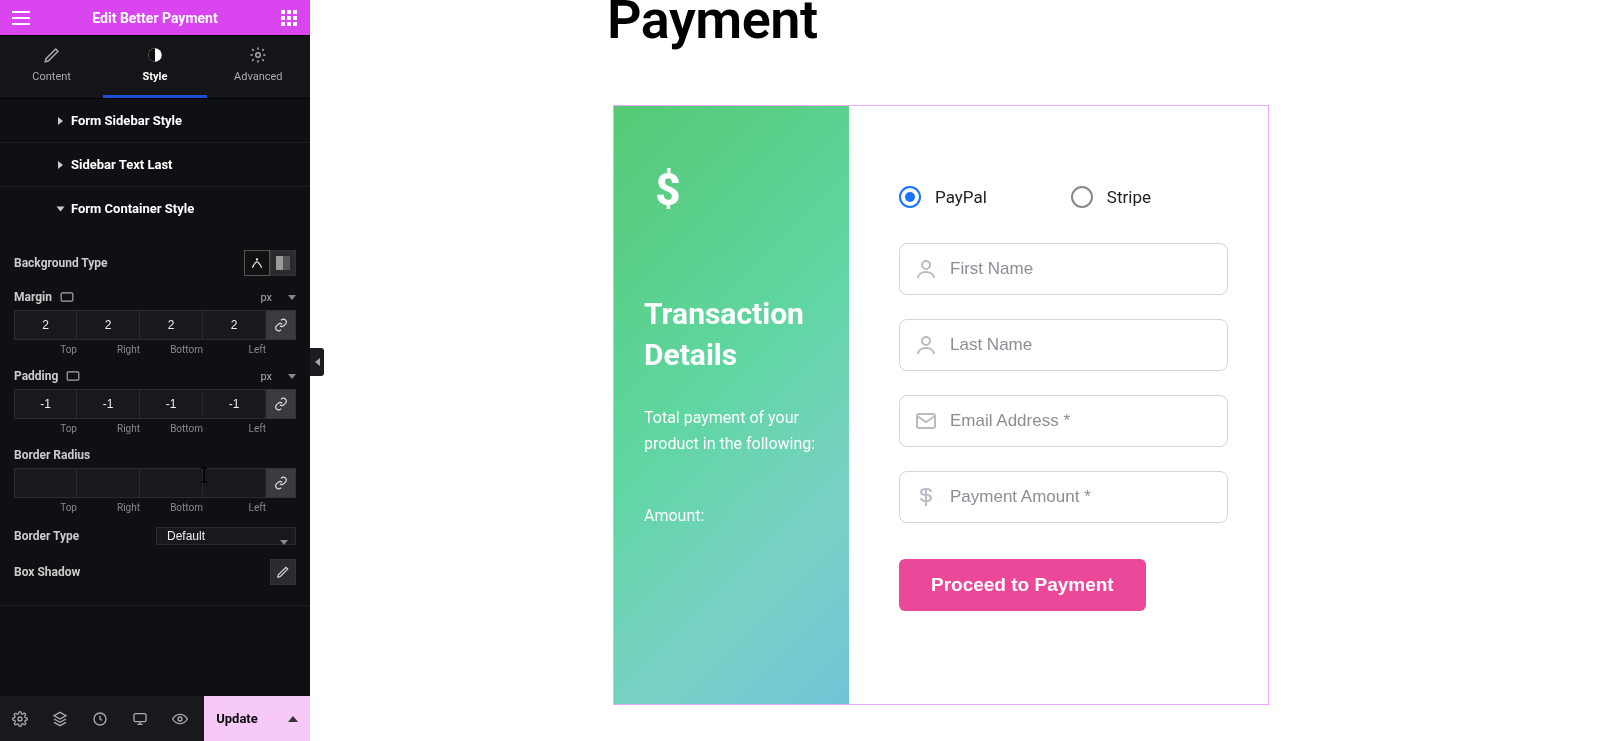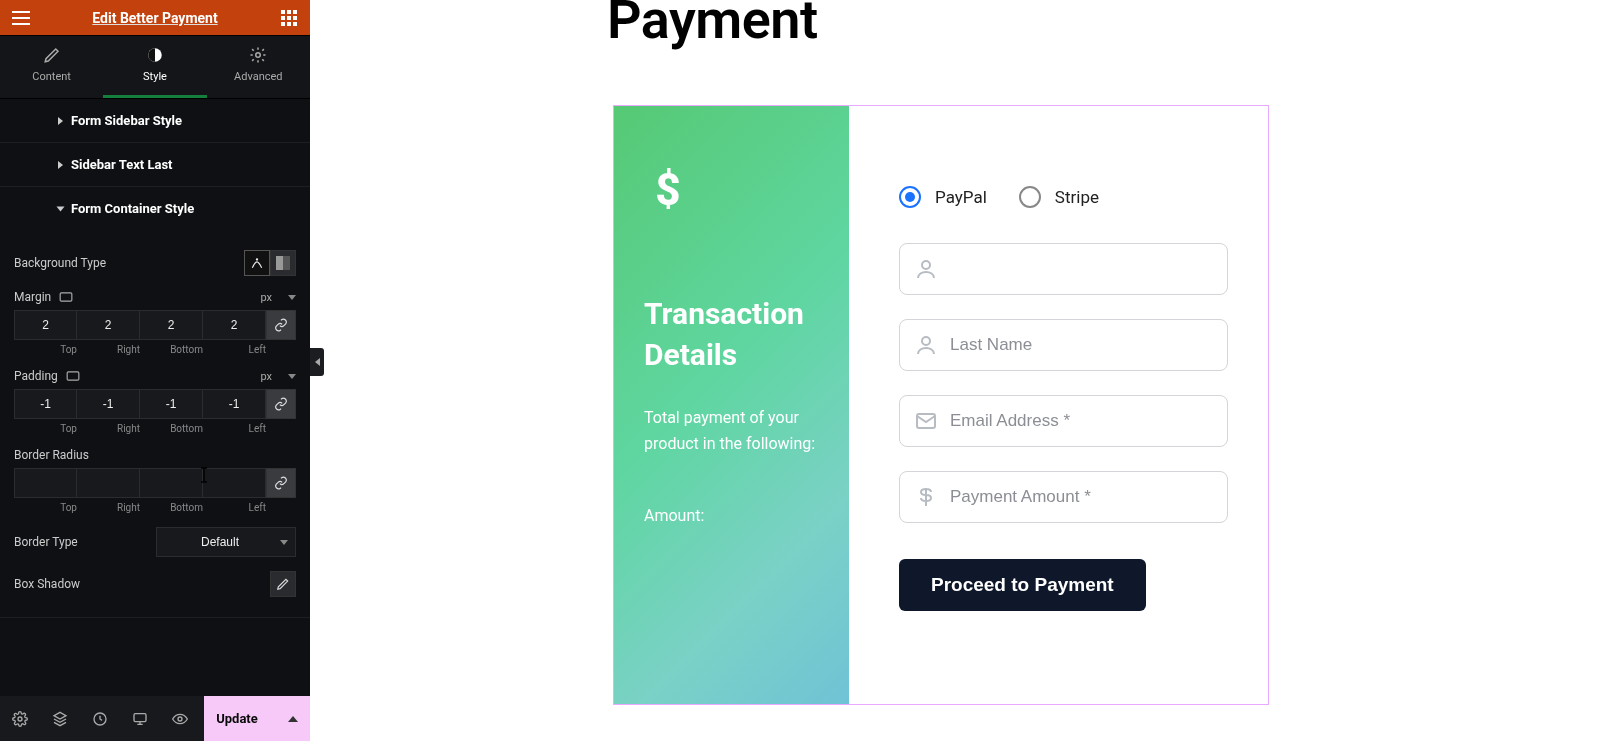--- a/index.html
+++ b/index.html
@@ -1,55 +1,55 @@
 <!DOCTYPE html>
 <html><head>
 <meta charset="utf-8">
 <style>
   * { box-sizing: border-box; margin: 0; padding: 0; }
   body { font-family: -apple-system, BlinkMacSystemFont, "Segoe UI", Roboto, Arial, sans-serif; background:#fff; color:#111; overflow:hidden; }
   .app { display:flex; width:1600px; height:741px; position:relative; }
 
   
   .panel { width:310px; background:#0f1013; color:#ddd; display:flex; flex-direction:column; }
-  .panel-header { height:36px; display:flex; align-items:center; justify-content:space-between; padding:0 10px; background:#c2410c; border-bottom:1px solid #000;text-decoration:underline; }
+  .panel-header { height:36px; display:flex; align-items:center; justify-content:space-between; padding:0 10px; background:#d946ef; border-bottom:1px solid #000; }
   .panel-header .title { font-size:14px; font-weight:700; color:#fff; flex:1; text-align:center; }
   .hdr-icon { width:22px; height:22px; display:flex; align-items:center; justify-content:center; cursor:pointer; }
   .tabs { display:flex; background:#141518; border-bottom:1px solid #000; }
   .tab { flex:1; text-align:center; padding:10px 0 12px; cursor:pointer; font-size:11px; color:#aaa; }
   .tab .tab-icon { display:block; margin:0 auto 6px; width:18px; height:18px; }
-  .tab.active { color:#fff; border-bottom:3px solid #15803d; }
+  .tab.active { color:#fff; border-bottom:3px solid #1d4ed8;font-weight:bold; }
 
   .sections { flex:1; overflow:auto; }
   .section { border-bottom:1px solid #1e1f22; }
   .section-header { display:flex; align-items:center; padding:14px 14px; font-size:13px; font-weight:700; color:#fff; cursor:pointer; gap:8px;margin-left:44px; }
   .caret { width:0; height:0; border-left:5px solid #ccc; border-top:4px solid transparent; border-bottom:4px solid transparent; }
   .caret.open { transform:rotate(90deg); }
   .section-body { padding:6px 14px 14px; font-size:12px; color:#bbb; }
 
   .row { display:flex; align-items:center; justify-content:space-between; margin:14px 0 6px; }
-  .row-label { font-size:12px; color:#ccc; display:flex; align-items:center; gap:8px; }
+  .row-label { font-size:12px; color:#ccc; display:flex; align-items:center; gap:8px;font-weight:bold; }
   .unit-sel { display:flex; align-items:center; gap:16px; font-size:11px; color:#aaa; cursor:pointer; }
 
   .bg-type-btns { display:flex; gap:0; }
   .sq-btn { width:26px; height:26px; background:#2a2b2f; border:1px solid #333; display:flex; align-items:center; justify-content:center; cursor:pointer; }
   .sq-btn.active { background:#111; border-color:#555; }
   .sq-btn svg{pointer-events:none;}
 
   .dim-group { display:flex; gap:0; margin-top:6px; }
   .dim-cell { flex:1; }
   .dim-input { width:100%; height:30px; background:#18191c; border:1px solid #2b2c30; color:#eee; text-align:center; font-size:12px; outline:none; }
   .dim-cell + .dim-cell .dim-input { border-left:none; }
   .dim-link { width:30px; height:30px; background:#2a2b2f; border:1px solid #333; display:flex; align-items:center; justify-content:center; cursor:pointer; }
   .dim-link.active{ background:#3a3b3f;}
   .dim-labels { display:flex; font-size:10px; color:#888; margin-top:4px; }
   .dim-labels span { flex:1; text-align:right; }
 
   .select-wrap { position:relative; width:140px; }
-  .select { width:100%; height:30px; background:#18191c; border:1px solid #2b2c30; color:#eee; font-size:12px; padding:0 22px 0 10px; appearance:none; outline:none; cursor:pointer;text-align:center; }
+  .select { width:100%; height:18px; background:#18191c; border:1px solid #2b2c30; color:#eee; font-size:12px; padding:0 22px 0 10px; appearance:none; outline:none; cursor:pointer; }
   .sel-caret{ position:absolute; right:8px; top:13px; width:0;height:0;border-left:4px solid transparent;border-right:4px solid transparent;border-top:5px solid #888;}
 
   .panel-footer { height:45px; background:#18191c; display:flex; align-items:center; }
   .pf-icon { width:40px; height:45px; display:flex; align-items:center; justify-content:center; color:#aaa; cursor:pointer; }
   .pf-update { flex:1; background:#f6c9f8; color:#0a0a0a; height:45px; display:flex; align-items:center; justify-content:center; font-size:13px; font-weight:700; cursor:pointer; gap:30px; margin-left:4px; }
   .pf-update .up-caret{width:0;height:0;border-left:5px solid transparent;border-right:5px solid transparent;border-bottom:6px solid #333;}
 
   
   .collapse-handle { position:absolute; left:310px; top:348px; width:14px; height:28px; background:#1c1d20; border-radius:0 3px 3px 0; display:flex; align-items:center; justify-content:center; cursor:pointer; z-index:5; }
   .collapse-handle::before{content:""; width:0;height:0;border-top:4px solid transparent;border-bottom:4px solid transparent;border-right:5px solid #aaa;}
@@ -59,33 +59,33 @@
   .page-title { font-size:54px; font-weight:600; color:#000; position:absolute; left:297px; top:-12px; letter-spacing:-0.5px; }
 
   .widget-wrap { position:absolute; left:303px; top:105px; width:656px; border:1px solid #e9a9ff; background:#fff; display:flex; min-height:600px; }
   .w-sidebar { width:235px; background:linear-gradient(135deg,#56c974 0%, #5fd6a1 45%, #7ad1c6 75%, #6fc3d6 100%); border-radius:0; padding:60px 30px 30px 30px; color:#fff; }
   .dollar-icon { width:48px; height:48px; display:flex; align-items:center; justify-content:center; font-size:44px; font-weight:800; color:#fff; margin-bottom:80px; }
   .td-title{ font-size:30px; font-weight:700; line-height:1.35; margin-bottom:30px;}
   .td-desc{ font-size:16px; line-height:1.6; margin-bottom:50px;}
   .td-amount{ font-size:16px; }
 
   .w-form { flex:1; padding:80px 40px 40px 50px; }
-  .radios { display:flex; gap:32px; align-items:center; margin-bottom:35px; }
+  .radios { display:flex; gap:84px; align-items:center; margin-bottom:35px; }
   .radio-item{display:flex;align-items:center;gap:14px;font-size:17px;color:#222;cursor:pointer;}
   .radio-outer{width:22px;height:22px;border:2px solid #888;border-radius:50%;display:flex;align-items:center;justify-content:center;}
   .radio-item.selected .radio-outer{border-color:#1a73ff;}
   .radio-inner{width:10px;height:10px;border-radius:50%;background:#1a73ff;display:none;}
   .radio-item.selected .radio-inner{display:block;}
 
   .field{ position:relative; height:52px; border:1px solid #d4d4da; border-radius:8px; margin-bottom:24px; display:flex; align-items:center; padding:0 14px; }
   .field-icon{ width:24px; height:24px; margin-right:12px; flex:0 0 auto; color:#9aa0a6;}
   .field input{ border:none; outline:none; font-size:17px; color:#333; width:100%; background:transparent; }
   .field input::placeholder{ color:#8b8e94; }
 
-  .proceed-btn{ margin-top:12px; height:52px; background:#0f172a; color:#fff; border:none; border-radius:6px; font-size:19px; font-weight:700; padding:0 32px; cursor:pointer; }
+  .proceed-btn{ margin-top:12px; height:52px; background:#ec4899; color:#fff; border:none; border-radius:6px; font-size:19px; font-weight:700; padding:0 32px; cursor:pointer; }
 
   
   .text-cursor{position:absolute; left:198px; top:466px; width:12px; height:18px; pointer-events:none;}
 
 </style>
 </head>
 <body>
 
 <div class="app">
 
@@ -352,20 +352,21 @@
             <span class="radio-outer"></span>
             <span>Stripe</span>
           </label>
         </div>
 
         <div class="field">
           <svg class="field-icon" viewBox="0 0 24 24" fill="none" stroke="#b7bcc3" stroke-width="2">
               <circle cx="12" cy="8" r="4"></circle>
               <path d="M4 21c0-4 4-6 8-6s8 2 8 6"></path>
             </svg>
+          <input type="text" placeholder="First Name" style="">
         </div>
         <div class="field">
           <svg class="field-icon" viewBox="0 0 24 24" fill="none" stroke="#b7bcc3" stroke-width="2">
               <circle cx="12" cy="8" r="4"></circle>
               <path d="M4 21c0-4 4-6 8-6s8 2 8 6"></path>
             </svg>
           <input type="text" placeholder="Last Name" style="">
         </div>
         <div class="field">
           <svg class="field-icon" viewBox="0 0 24 24" fill="none" stroke="#b7bcc3" stroke-width="2">

